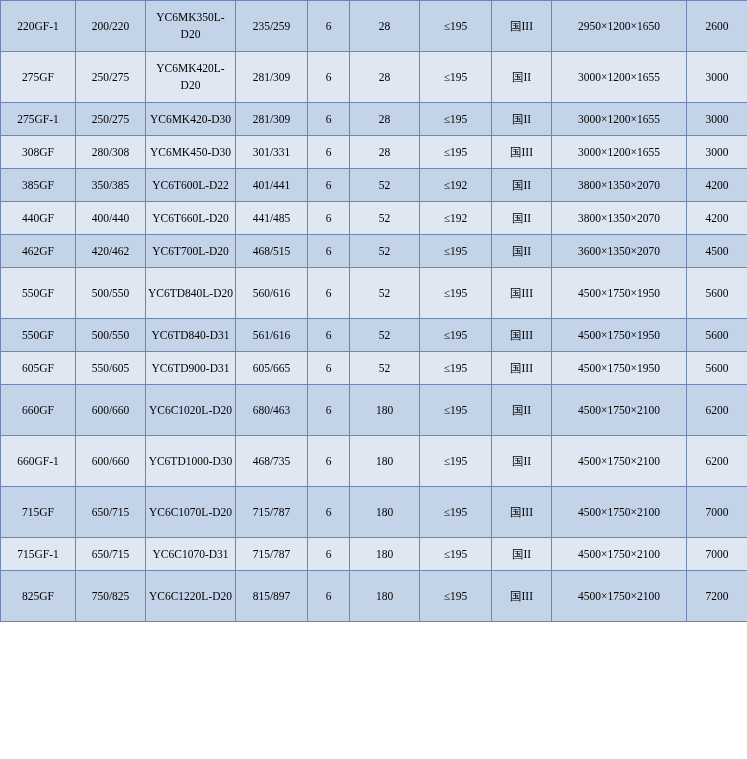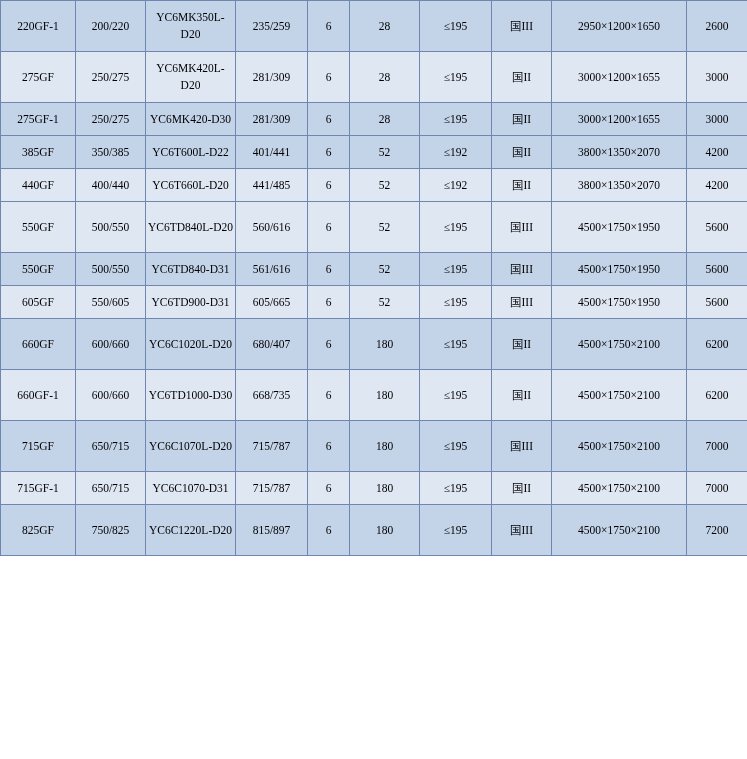--- a/index.html
+++ b/index.html
@@ -94,20 +94,32 @@
         <td class="short">250/275</td>
         <td class="cell-model short">YC6MK420-D30</td>
         <td class="short">281/309</td>
         <td class="short">6</td>
         <td class="short">28</td>
         <td class="short">≤195</td>
         <td class="short">国II</td>
         <td class="short">3000×1200×1655</td>
         <td class="short">3000</td>
       </tr>
+      <tr class="row-light">
+        <td class="short">308GF</td>
+        <td class="short">280/308</td>
+        <td class="cell-model short">YC6MK450-D30</td>
+        <td class="short">301/331</td>
+        <td class="short">6</td>
+        <td class="short">28</td>
+        <td class="short">≤195</td>
+        <td class="short">国III</td>
+        <td class="short">3000×1200×1655</td>
+        <td class="short">3000</td>
+      </tr>
       <tr class="row-dark">
         <td class="short">385GF</td>
         <td class="short">350/385</td>
         <td class="cell-model short">YC6T600L-D22</td>
         <td class="short">401/441</td>
         <td class="short">6</td>
         <td class="short">52</td>
         <td class="short">≤192</td>
         <td class="short">国II</td>
         <td class="short">3800×1350×2070</td>
@@ -118,20 +130,32 @@
         <td class="short">400/440</td>
         <td class="cell-model short">YC6T660L-D20</td>
         <td class="short">441/485</td>
         <td class="short">6</td>
         <td class="short">52</td>
         <td class="short">≤192</td>
         <td class="short">国II</td>
         <td class="short">3800×1350×2070</td>
         <td class="short">4200</td>
       </tr>
+      <tr class="row-dark">
+        <td class="short">462GF</td>
+        <td class="short">420/462</td>
+        <td class="cell-model short">YC6T700L-D20</td>
+        <td class="short">468/515</td>
+        <td class="short">6</td>
+        <td class="short">52</td>
+        <td class="short">≤195</td>
+        <td class="short">国II</td>
+        <td class="short">3600×1350×2070</td>
+        <td class="short">4500</td>
+      </tr>
       <tr class="row-light">
         <td class="tall">550GF</td>
         <td class="tall">500/550</td>
         <td class="cell-model tall">YC6TD840L-D20</td>
         <td class="tall">560/616</td>
         <td class="tall">6</td>
         <td class="tall">52</td>
         <td class="tall">≤195</td>
         <td class="tall">国III</td>
         <td class="tall">4500×1750×1950</td>
@@ -158,33 +182,33 @@
         <td class="short">52</td>
         <td class="short">≤195</td>
         <td class="short">国III</td>
         <td class="short">4500×1750×1950</td>
         <td class="short">5600</td>
       </tr>
       <tr class="row-dark">
         <td class="tall">660GF</td>
         <td class="tall">600/660</td>
         <td class="cell-model tall">YC6C1020L-D20</td>
-        <td class="tall">680/407</td>
+        <td class="tall">680/463</td>
         <td class="tall">6</td>
         <td class="tall">180</td>
         <td class="tall">≤195</td>
         <td class="tall">国II</td>
         <td class="tall">4500×1750×2100</td>
         <td class="tall">6200</td>
       </tr>
       <tr class="row-light">
         <td class="tall">660GF-1</td>
         <td class="tall">600/660</td>
         <td class="cell-model tall">YC6TD1000-D30</td>
-        <td class="tall">668/735</td>
+        <td class="tall">468/735</td>
         <td class="tall">6</td>
         <td class="tall">180</td>
         <td class="tall">≤195</td>
         <td class="tall">国II</td>
         <td class="tall">4500×1750×2100</td>
         <td class="tall">6200</td>
       </tr>
       <tr class="row-dark">
         <td class="tall">715GF</td>
         <td class="tall">650/715</td>

